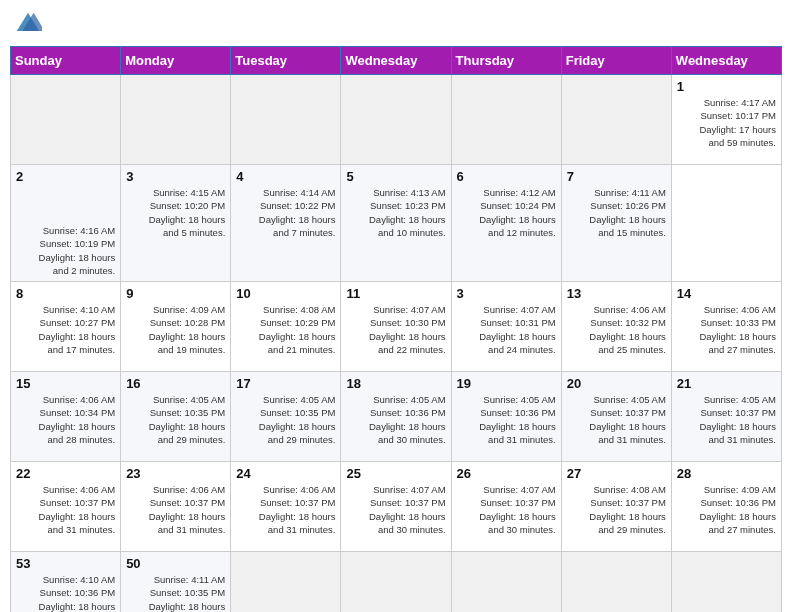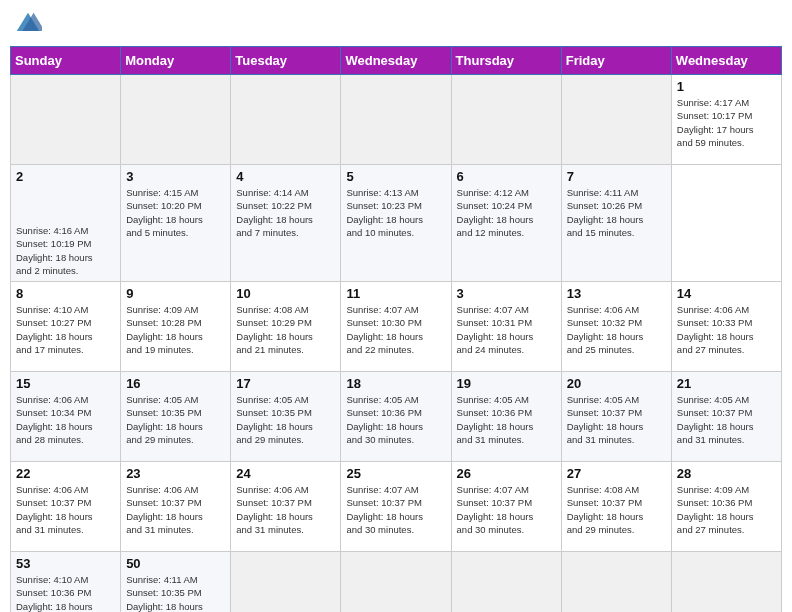--- a/index.html
+++ b/index.html
@@ -79,20 +79,21 @@
       font-size: 13px;
       font-weight: bold;
       color: #111;
       display: block;
       margin-bottom: 2px;
     }
     .day-info {
       font-size: 9.5px;
       line-height: 1.4;
       color: #333;
+      text-align: right;
     }
     .empty {
       background: #f0f0f0 !important;
     }
   </style>
 </head>
 <body>
 
 <div class="header-area">
   <div class="logo">

